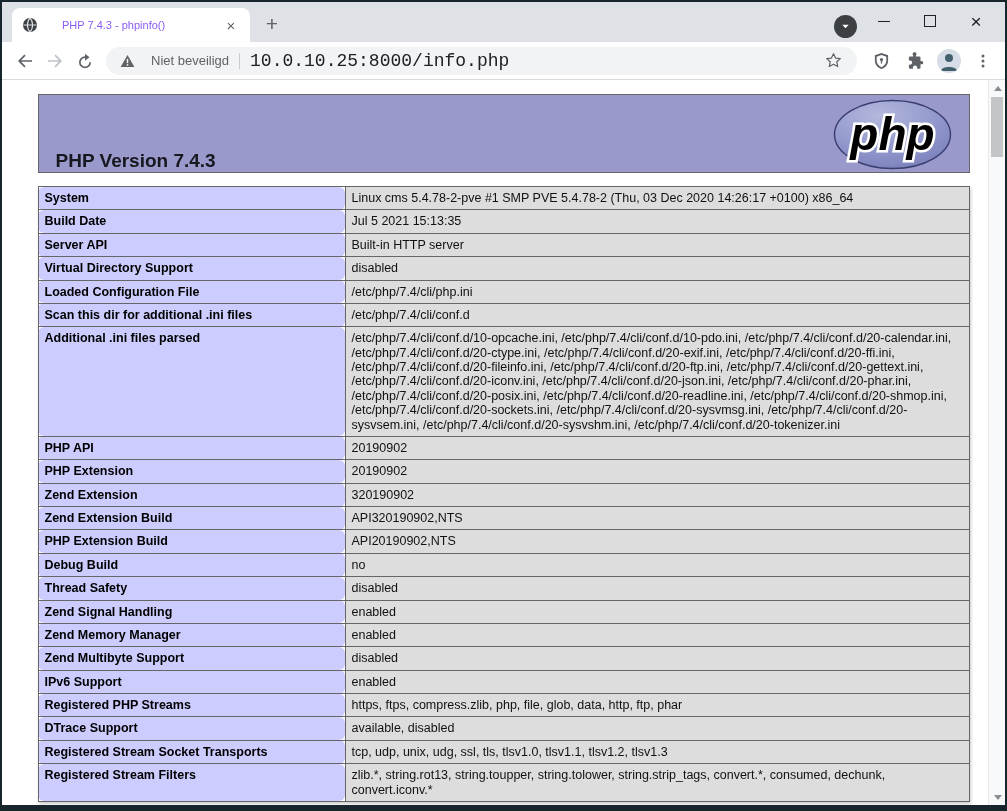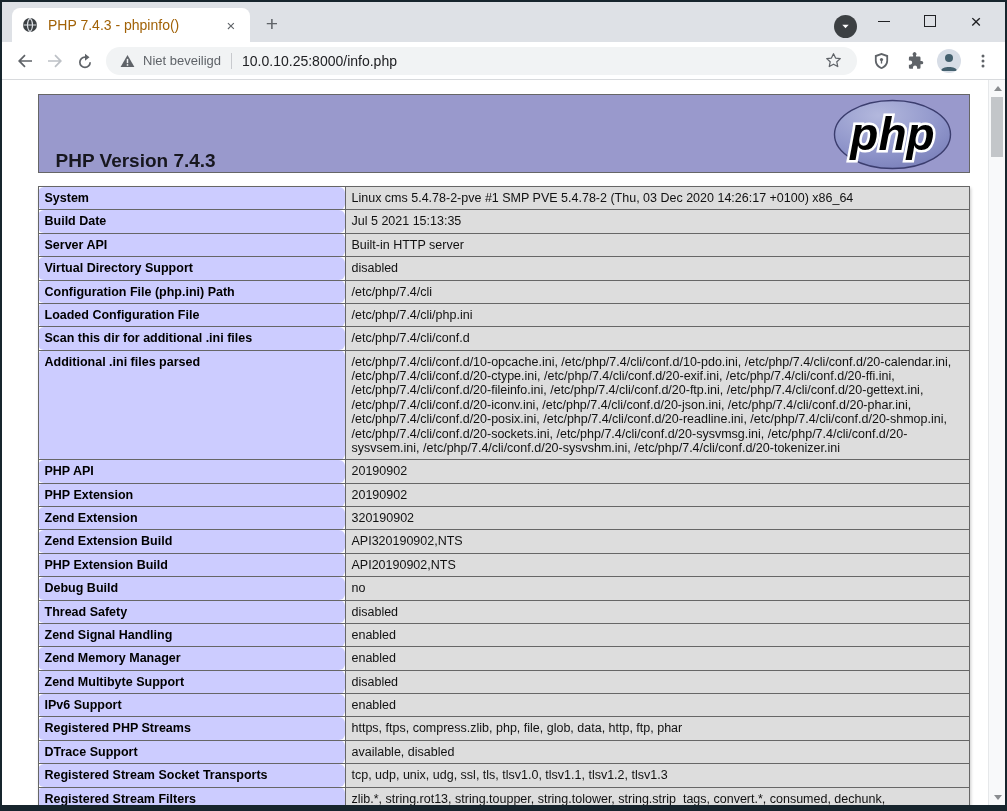--- a/index.html
+++ b/index.html
@@ -29,22 +29,22 @@
     margin-left: 10px;
     width: 238px; height: 34px;
     background: #ffffff;
     border-radius: 8px 8px 0 0;
     display: flex; align-items: center;
     padding: 0 10px;
     position: relative;
   }
   .tab-favicon { width: 16px; height: 16px; flex: 0 0 16px; }
   .tab-title {
-    margin-left: 10px;
-    font-size: 14px; color: #a16207;
+    margin-left: 24px;
+    font-size: 11px; color: #8b5cf6;
     white-space: nowrap; overflow: hidden;
     flex: 1;
   }
   .tab-close {
     width: 18px; height: 18px;
     display: flex; align-items: center; justify-content: center;
     color: #5f6368; font-size: 15px; line-height: 1;
     border-radius: 50%;
     cursor: pointer;
   }
@@ -88,23 +88,23 @@
     border-radius: 50%; cursor: pointer;
   }
   .omnibox {
     flex: 1; height: 28px;
     margin: 0 6px;
     background: #f1f3f4;
     border-radius: 14px;
     display: flex; align-items: center;
     padding: 0 10px 0 14px;
   }
-  .security-label { margin-left: 8px; font-size: 13px; color: #5f6368; white-space: nowrap; }
+  .security-label { margin-left: 16px; font-size: 13px; color: #5f6368; white-space: nowrap; }
   .omni-sep { width: 1px; height: 16px; background: #c8cace; margin: 0 10px; }
-  .omni-url { font-size: 14px; color: #202124; flex: 1; white-space: nowrap; overflow: hidden; }
+  .omni-url { font-size: 18px; color: #202124; flex: 1; white-space: nowrap; overflow: hidden; font-family: Liberation Mono, monospace; }
   .toolbar-right { display: flex; align-items: center; gap: 6px; padding-left: 4px; }
   .tb-icon {
     width: 28px; height: 28px;
     display: flex; align-items: center; justify-content: center;
     border-radius: 50%; cursor: pointer;
   }
   .avatar-circle {
     width: 24px; height: 24px; border-radius: 50%;
     background: #d7dde6;
     display: flex; align-items: flex-end; justify-content: center;
@@ -320,24 +320,20 @@
   <tr>
     <td class="cell-label">Server API</td>
     <td class="cell-value">Built-in HTTP server</td>
   </tr>
 
   <tr>
     <td class="cell-label">Virtual Directory Support</td>
     <td class="cell-value">disabled</td>
   </tr>
 
-  <tr>
-    <td class="cell-label">Configuration File (php.ini) Path</td>
-    <td class="cell-value">/etc/php/7.4/cli</td>
-  </tr>
 
   <tr>
     <td class="cell-label">Loaded Configuration File</td>
     <td class="cell-value">/etc/php/7.4/cli/php.ini</td>
   </tr>
 
   <tr>
     <td class="cell-label">Scan this dir for additional .ini files</td>
     <td class="cell-value">/etc/php/7.4/cli/conf.d</td>
   </tr>

